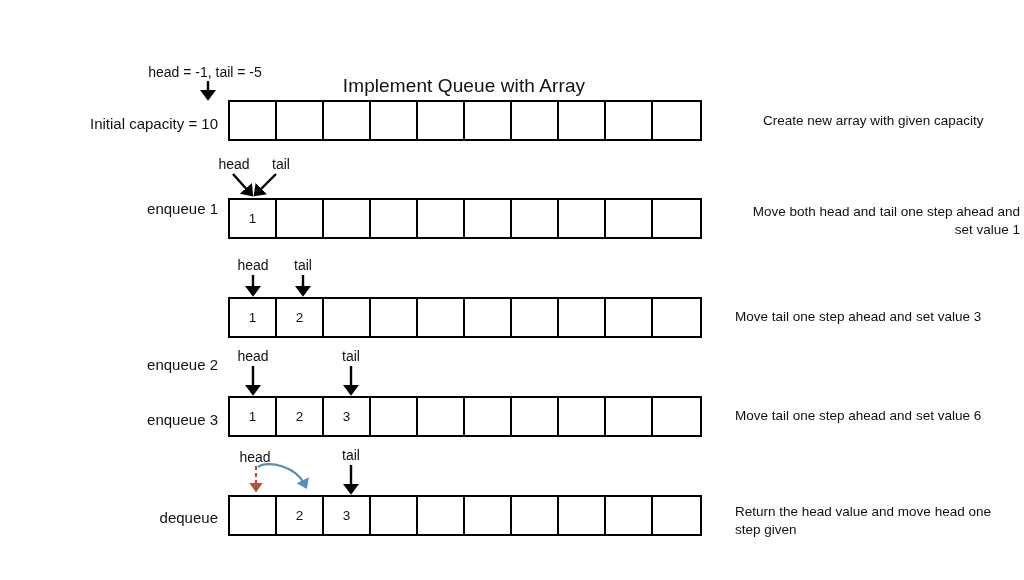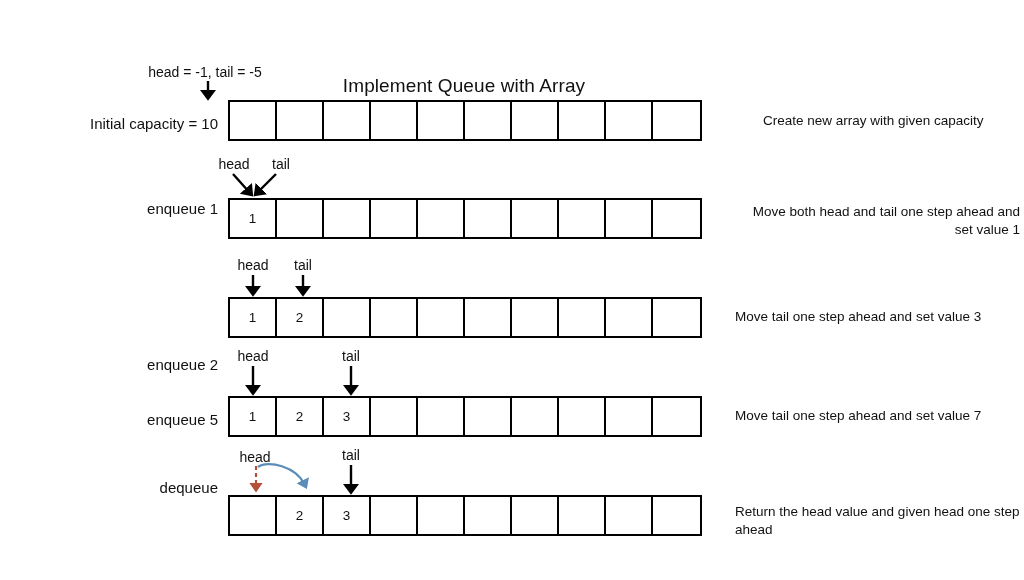--- a/index.html
+++ b/index.html
@@ -171,58 +171,58 @@
       <div class="cell"></div>
     </div>
 
     <div class="row-note" style="top:308px;">Move tail one step ahead and set value 3</div>
   </div>
 
   <div class="row" style="top:0">
     <div class="ptr-label" style="left:253px; top:348px;">head</div>
     <div class="ptr-label" style="left:351px; top:348px;">tail</div>
 
-    <div class="row-label" style="top:411px;">enqueue 5</div>
+    <div class="row-label" style="top:411px;">enqueue 3</div>
 
     <div class="array" style="top:396px;">
       <div class="cell">1</div>
       <div class="cell">2</div>
       <div class="cell">3</div>
       <div class="cell"></div>
       <div class="cell"></div>
       <div class="cell"></div>
       <div class="cell"></div>
       <div class="cell"></div>
       <div class="cell"></div>
       <div class="cell"></div>
     </div>
 
-    <div class="row-note" style="top:407px;">Move tail one step ahead and set value 7</div>
+    <div class="row-note" style="top:407px;">Move tail one step ahead and set value 6</div>
   </div>
 
   <div class="row" style="top:0">
     <div class="ptr-label" style="left:255px; top:449px;">head</div>
     <div class="ptr-label" style="left:351px; top:447px;">tail</div>
 
-    <div class="row-label" style="top:479px;">dequeue</div>
+    <div class="row-label" style="top:509px;">dequeue</div>
 
     <div class="array" style="top:495px;">
       <div class="cell"></div>
       <div class="cell">2</div>
       <div class="cell">3</div>
       <div class="cell"></div>
       <div class="cell"></div>
       <div class="cell"></div>
       <div class="cell"></div>
       <div class="cell"></div>
       <div class="cell"></div>
       <div class="cell"></div>
     </div>
 
-    <div class="row-note" style="top:503px;">Return the head value and given head one step ahead</div>
+    <div class="row-note" style="top:503px;">Return the head value and move head one step given</div>
   </div>
 
   <svg class="arrows" viewBox="0 0 1024 580" xmlns="http://www.w3.org/2000/svg">
     <defs>
       <marker id="ah-black" markerWidth="8" markerHeight="8" refX="2.6" refY="4" orient="auto" markerUnits="strokeWidth">
         <path d="M0,0.6 L0,7.4 L4.6,4 z" fill="#000000"></path>
       </marker>
       <marker id="ah-red" markerWidth="7" markerHeight="7" refX="2.4" refY="3.5" orient="auto" markerUnits="strokeWidth">
         <path d="M0,0.4 L0,6.6 L4.4,3.5 z" fill="#b5503a"></path>
       </marker>

